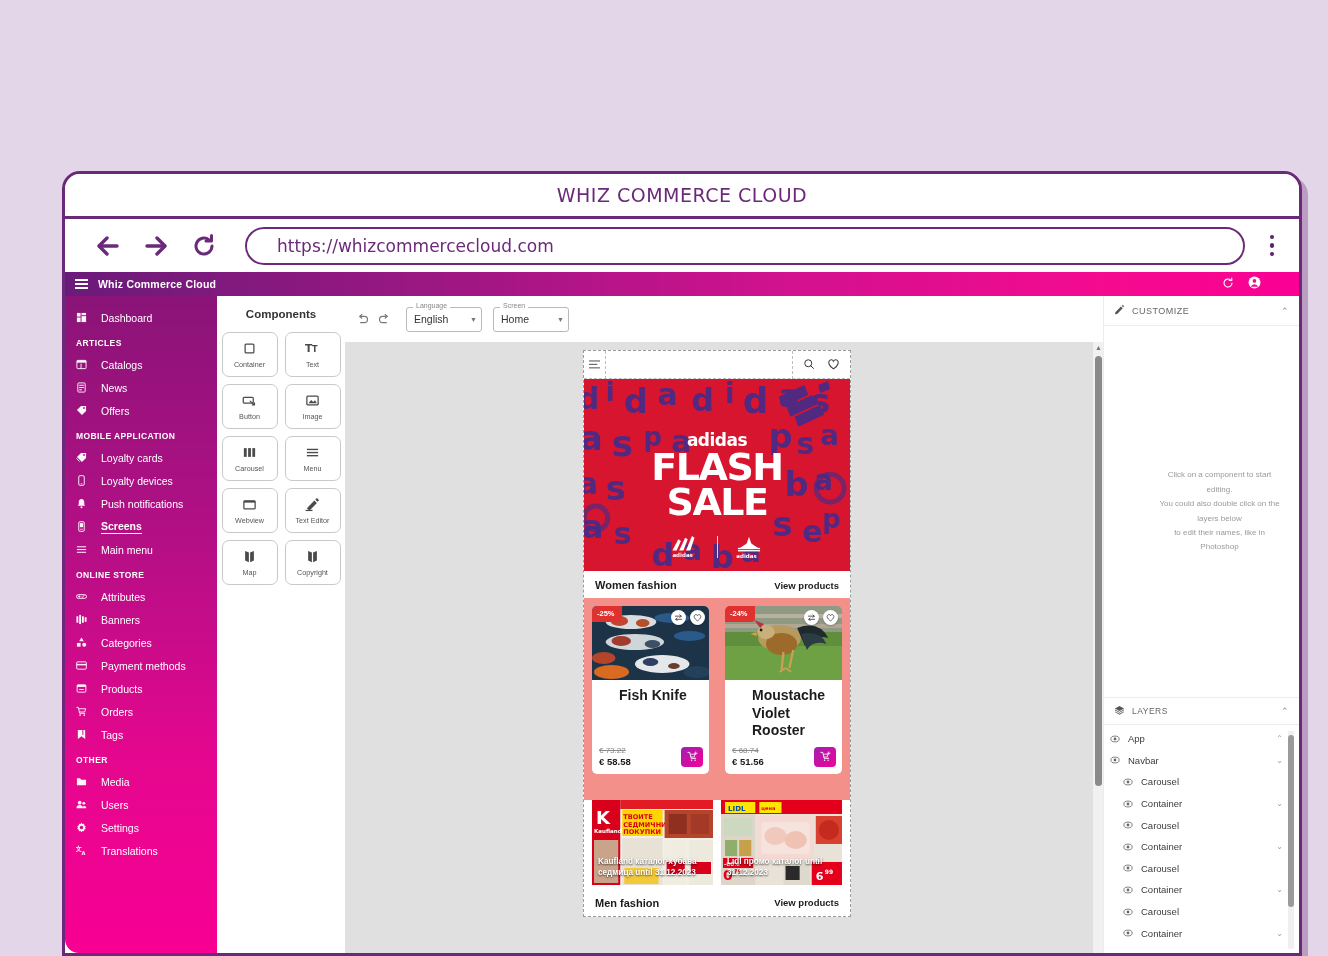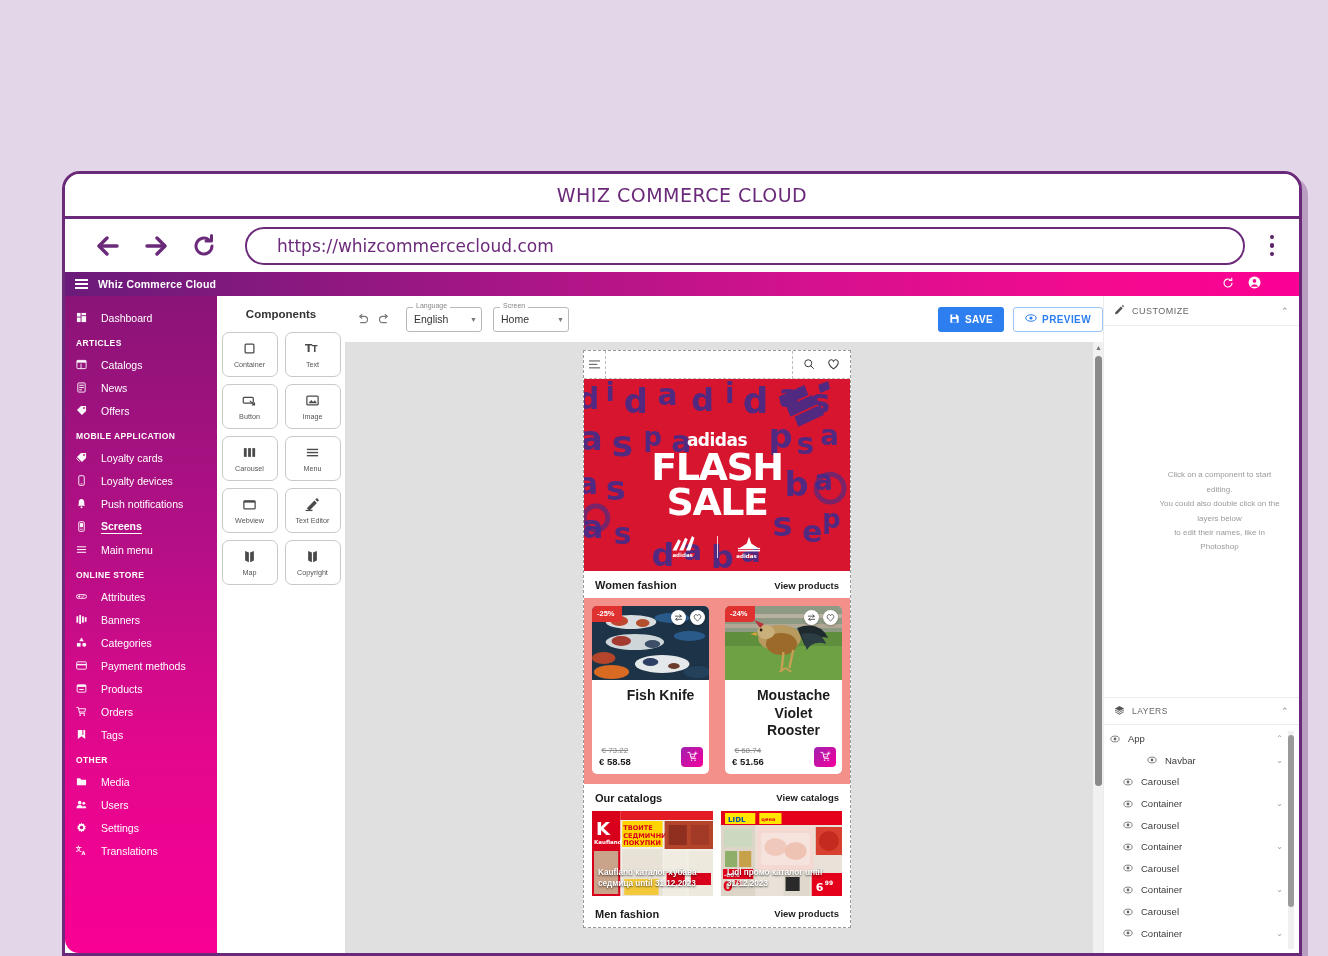--- a/index.html
+++ b/index.html
@@ -265,21 +265,21 @@
   .hero-logos .divider { width:1px; height: 22px; background: rgba(255,255,255,.8); }
 
   .sect-head {
     display:flex; align-items:center; justify-content:space-between;
     padding: 8px 11px 7px 11px;
     background:#fff;
   }
   .sect-title { font-size: 11px; font-weight: bold; color:#1c1c1c; }
   .sect-link { font-size: 9.5px; font-weight: bold; color:#1c1c1c; cursor:pointer; }
 
-  .prod-band { background:#f4908a; padding: 8px 8px 10px 8px; display:flex; gap: 16px; text-align: center; }
+  .prod-band { background:#f4908a; padding: 8px 8px 26px 8px; display:flex; gap: 16px; }
   .prod-card {
     flex:1; background:#fff; border-radius: 5px; overflow:hidden;
     display:flex; flex-direction:column;
   }
   .prod-img { height: 74px; position:relative; overflow:hidden; }
   .badge {
     position:absolute; left:0; top:0;
     background:#e03131; color:#fff;
     font-size: 7.5px; font-weight:bold;
     padding: 3px 7px 4px 5px;
@@ -733,41 +733,20 @@
             <span class="val">English</span>
             <span class="car">▼</span>
           </div>
 
           <div class="select-field">
             <span class="fl">Screen</span>
             <span class="val">Home</span>
             <span class="car">▼</span>
           </div>
 
-          <div class="actions">
-            <div class="btn-save">
-              <span>
-                <svg width="11" height="11" viewBox="0 0 24 24" fill="#fff">
-                    <path d="M3 3h14l4 4v14H3z"></path>
-                    <rect x="7" y="3" width="8" height="6" fill="#2d7ff0"></rect>
-                    <rect x="7" y="13" width="10" height="8" fill="#2d7ff0"></rect>
-                  </svg>
-              </span>
-              <span>SAVE</span>
-            </div>
-            <div class="btn-preview">
-              <span>
-                <svg width="12" height="12" viewBox="0 0 24 24">
-                    <ellipse cx="12" cy="12" rx="10.5" ry="6.5" fill="none" stroke="#2d7ff0" stroke-width="2"></ellipse>
-                    <circle cx="12" cy="12" r="3.2" fill="#2d7ff0"></circle>
-                  </svg>
-              </span>
-              <span>PREVIEW</span>
-            </div>
-          </div>
         </div>
 
         <div class="canvas-wrap">
           <div class="canvas">
 
             <div class="phone">
 
               <div class="phone-nav">
                 <div class="pn-cell pn-left">
                   <svg width="11" height="9" viewBox="0 0 16 12">
@@ -969,24 +948,20 @@
                           <path d="M7 7 H17 L16 13 H8.5" stroke="#fff" stroke-width="1.7" fill="none"></path>
                           <circle cx="10" cy="20" r="1.6" fill="#fff"></circle>
                           <circle cx="17.5" cy="20" r="1.6" fill="#fff"></circle>
                           <path d="M19 2 V8 M16 5 H22" stroke="#fff" stroke-width="1.7" stroke-linecap="round"></path>
                         </svg>
                     </div>
                   </div>
                 </div>
               </div>
 
-              <div class="sect-head">
-                <span class="sect-title">Our catalogs</span>
-                <span class="sect-link">View catalogs</span>
-              </div>
 
               <div class="cat-band">
                 <div class="cat-card">
                   <svg width="100%" height="100%" viewBox="0 0 120 85" preserveAspectRatio="none">
                     <rect width="120" height="85" fill="#f2efe8"></rect>
                     <rect x="0" y="0" width="28" height="85" fill="#d9001b"></rect>
                     <text x="4" y="24" font-size="18" font-weight="900" fill="#fff" font-family="DejaVu Sans, sans-serif">K</text>
                     <text x="2" y="33" font-size="5.5" font-weight="700" fill="#fff" font-family="DejaVu Sans, sans-serif">Kaufland</text>
                     <rect x="2" y="40" width="24" height="43" fill="#c9a48a"></rect>
                     <rect x="28" y="0" width="92" height="9" fill="#e21b24"></rect>
@@ -1094,21 +1069,21 @@
         <div class="layer-row" style="padding-left: 0px;">
               <span class="eye">
                 <svg width="10" height="10" viewBox="0 0 24 24">
                   <ellipse cx="12" cy="12" rx="10" ry="7" fill="none" stroke="#6a6a6a" stroke-width="2"></ellipse>
                   <circle cx="12" cy="12" r="3.4" fill="#6a6a6a"></circle>
                 </svg>
               </span>
               <span class="lname">App</span>
               <span class="lchev">⌃</span>
             </div>
-            <div class="layer-row" style=" margin-left: 37px;">
+            <div class="layer-row" style="">
               <span class="eye">
                 <svg width="10" height="10" viewBox="0 0 24 24">
                   <ellipse cx="12" cy="12" rx="10" ry="7" fill="none" stroke="#6a6a6a" stroke-width="2"></ellipse>
                   <circle cx="12" cy="12" r="3.4" fill="#6a6a6a"></circle>
                 </svg>
               </span>
               <span class="lname">Navbar</span>
               <span class="lchev">⌄</span>
             </div>
             <div class="layer-row" style="padding-left: 13px;">

